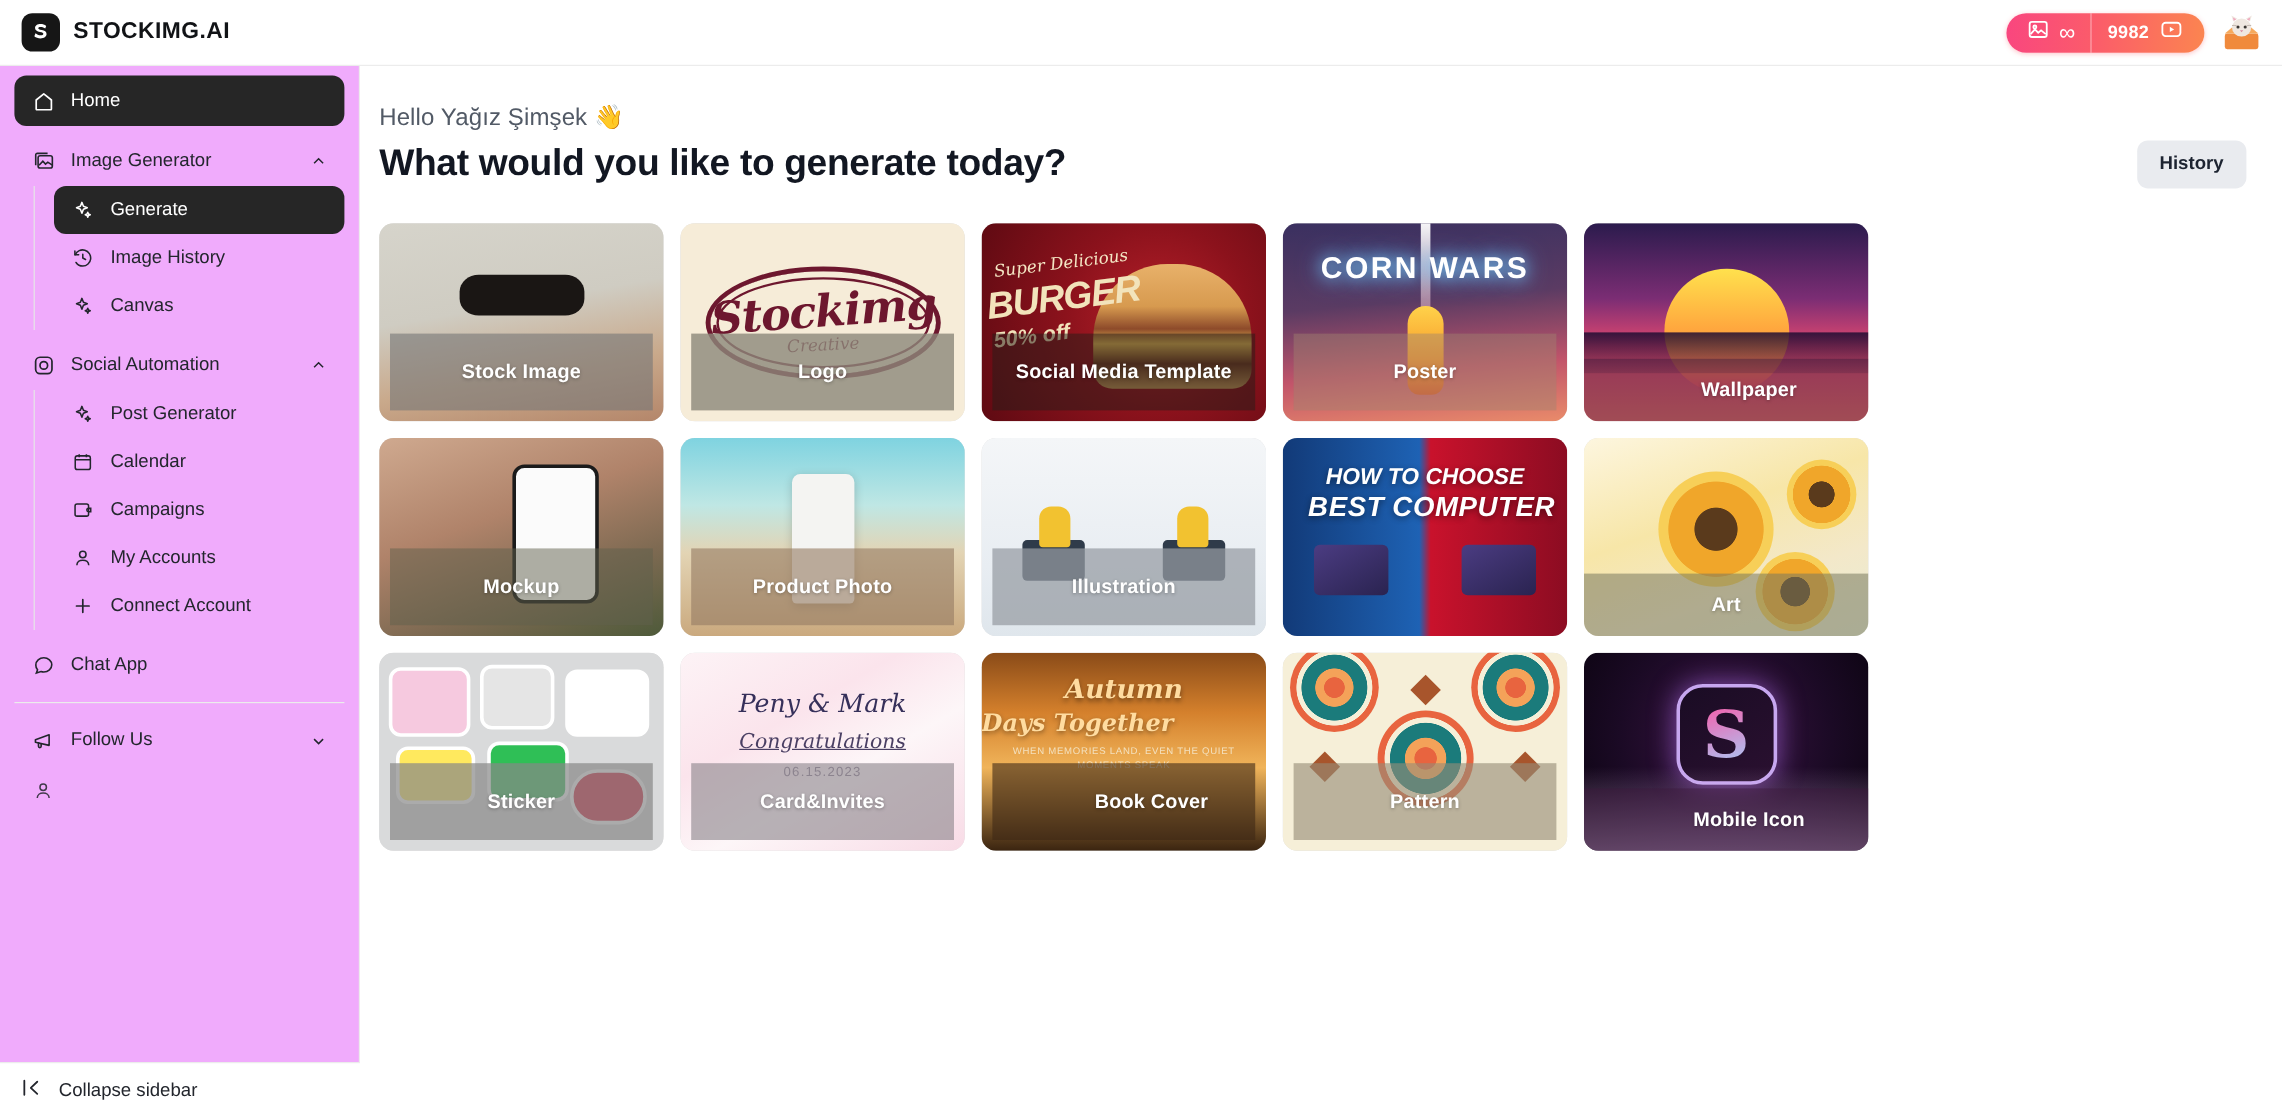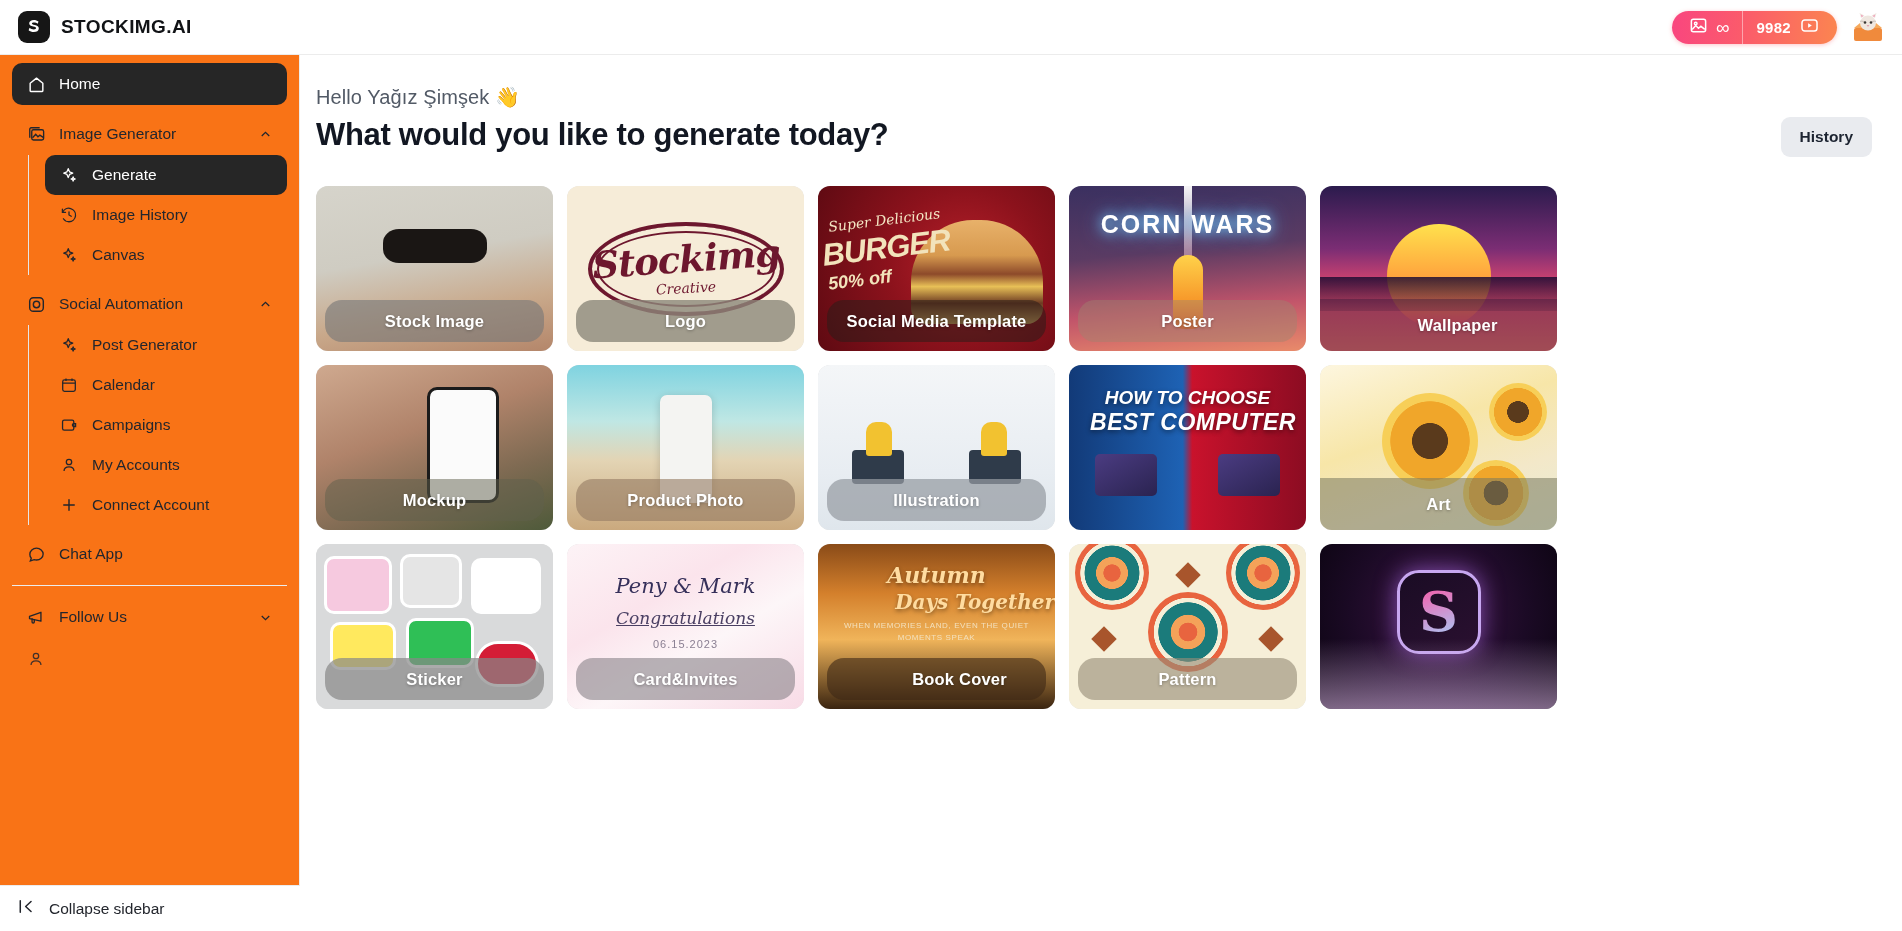--- a/index.html
+++ b/index.html
@@ -41,21 +41,21 @@
   .credit-num { font-size:15px; font-weight:bold; letter-spacing:.3px; }
   .infinity { font-size:19px; line-height:1; font-weight:500; }
   .avatar-wrap {
     width:36px; height:36px; border-radius:9px; overflow:hidden;
     display:flex; align-items:center; justify-content:center;
   }
 
   
   #sidebar {
     position:absolute; left:0; top:55px; width:300px; height:876px;
-    background:#f97316; border-right:1px solid #ececec; z-index:20;
+    background:#f0abfc; border-right:1px solid #ececec; z-index:20;
   }
   .side-scroll { position:absolute; inset:0 0 46px 0; overflow:hidden; }
   .nav-item {
     display:flex; align-items:center; gap:13px;
     height:42px; margin:0 12px; padding:0 14px; border-radius:10px;
     font-size:15.5px; color:#23262d; cursor:pointer; white-space:nowrap;
   }
   .nav-item .ico { width:20px; height:20px; flex:0 0 20px; display:flex; align-items:center; justify-content:center; }
   .nav-item.active { background:#262626; color:#fff; }
   .nav-item.group { justify-content:flex-start; }
@@ -101,21 +101,21 @@
     position:relative; height:165px; border-radius:12px; overflow:hidden;
     cursor:pointer; background:#ddd;
   }
   .card .art { position:absolute; inset:0; }
   .card .label {
     position:absolute; left:0; right:0; bottom:0; height:52px;
     display:flex; align-items:center; justify-content:center;
     color:#fff; font-size:16.5px; font-weight:bold; letter-spacing:.2px;
     text-shadow:0 1px 3px rgba(0,0,0,.30);
   }
-  .card .label.inset { left:9px; right:9px; bottom:9px; height:42px; border-radius:17px; }
+  .card .label.inset { left:9px; right:9px; bottom:9px; height:64px; border-radius:0; }
   .lb-grey  { background:rgba(120,120,120,.62); }
   .lb-taupe { background:rgba(140,136,122,.80); }
   .lb-dark  { background:rgba(40,28,24,.52); }
   .lb-warm  { background:rgba(160,130,110,.45); }
   .lb-olive { background:rgba(95,95,75,.50); }
   .lb-tan   { background:rgba(150,125,100,.62); }
   .lb-slate { background:rgba(150,155,162,.72); }
   .lb-navy  { background:rgba(22,30,62,.55); }
   .lb-moss  { background:rgba(120,120,95,.55); }
   .lb-ash   { background:rgba(135,135,135,.70); }
@@ -253,21 +253,21 @@
     position:absolute; left:0; right:0; top:94px; text-align:center;
     font-size:11px; color:#8a7f92; letter-spacing:1px;
   }
   .a-book { background:linear-gradient(180deg,#8a4b18 0%,#d4802c 30%,#f0b45a 58%,#3a2410 100%); }
   .a-book .b1 {
     position:absolute; left:0; right:0; top:18px; text-align:center;
     font-family:"DejaVu Serif", serif; font-style:italic; font-weight:bold;
     font-size:22px; color:#ffdca0; text-shadow:0 2px 4px rgba(0,0,0,.4);
   }
   .a-book .b2 {
-    position:absolute; left:0; right:0; top:46px; text-align:right;
+    position:absolute; left:0; right:0; top:46px; text-align:left;
     font-family:"DejaVu Serif", serif; font-style:italic; font-weight:bold;
     font-size:20px; color:#ffdca0; text-shadow:0 2px 4px rgba(0,0,0,.4);
   }
   .a-book .b3 {
     position:absolute; left:14px; right:14px; top:76px; text-align:center;
     font-size:8px; color:#f3e0bd; letter-spacing:.6px; line-height:1.5;
   }
   .a-pattern { background:#f6efd8; }
   .a-pattern .m {
     position:absolute; border-radius:50%;
@@ -664,16 +664,17 @@
       <div class="label lb-sand inset">Pattern</div>
     </div>
 
     <div class="card">
       <div class="art a-mobile">
         <div class="sq">
             <span>S</span>
           </div>
         <div class="fog"></div>
       </div>
+      <div class="label lb-plum">Mobile Icon</div>
     </div>
 
   </div>
 </div>
 
 </body></html>

